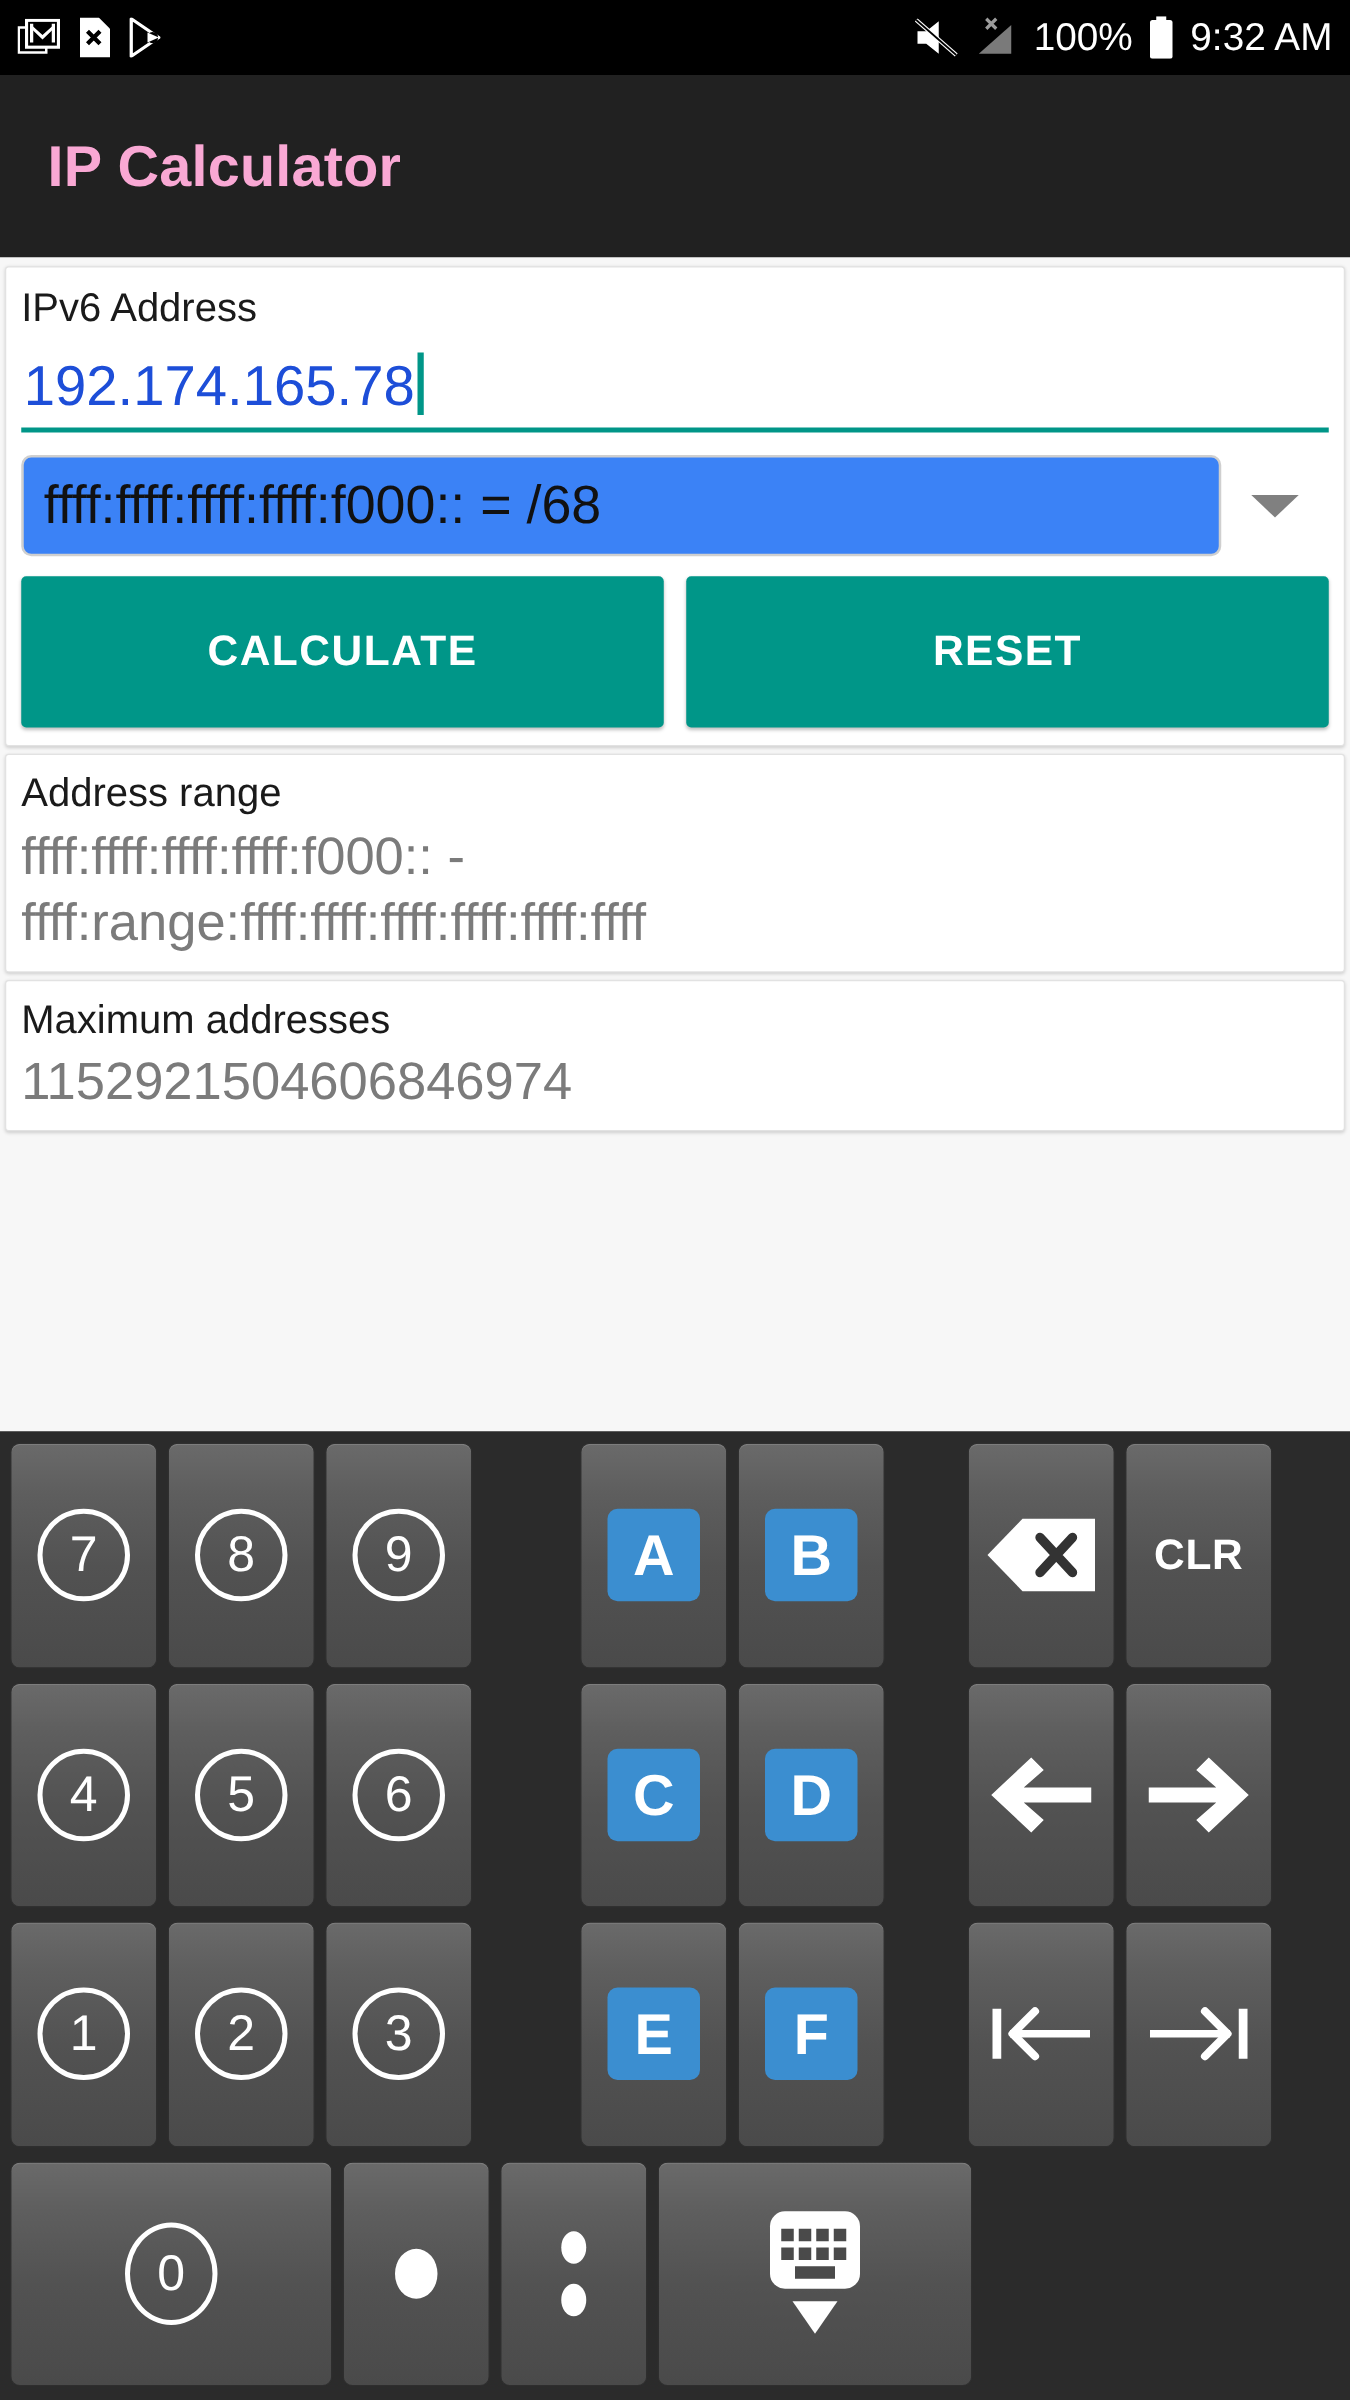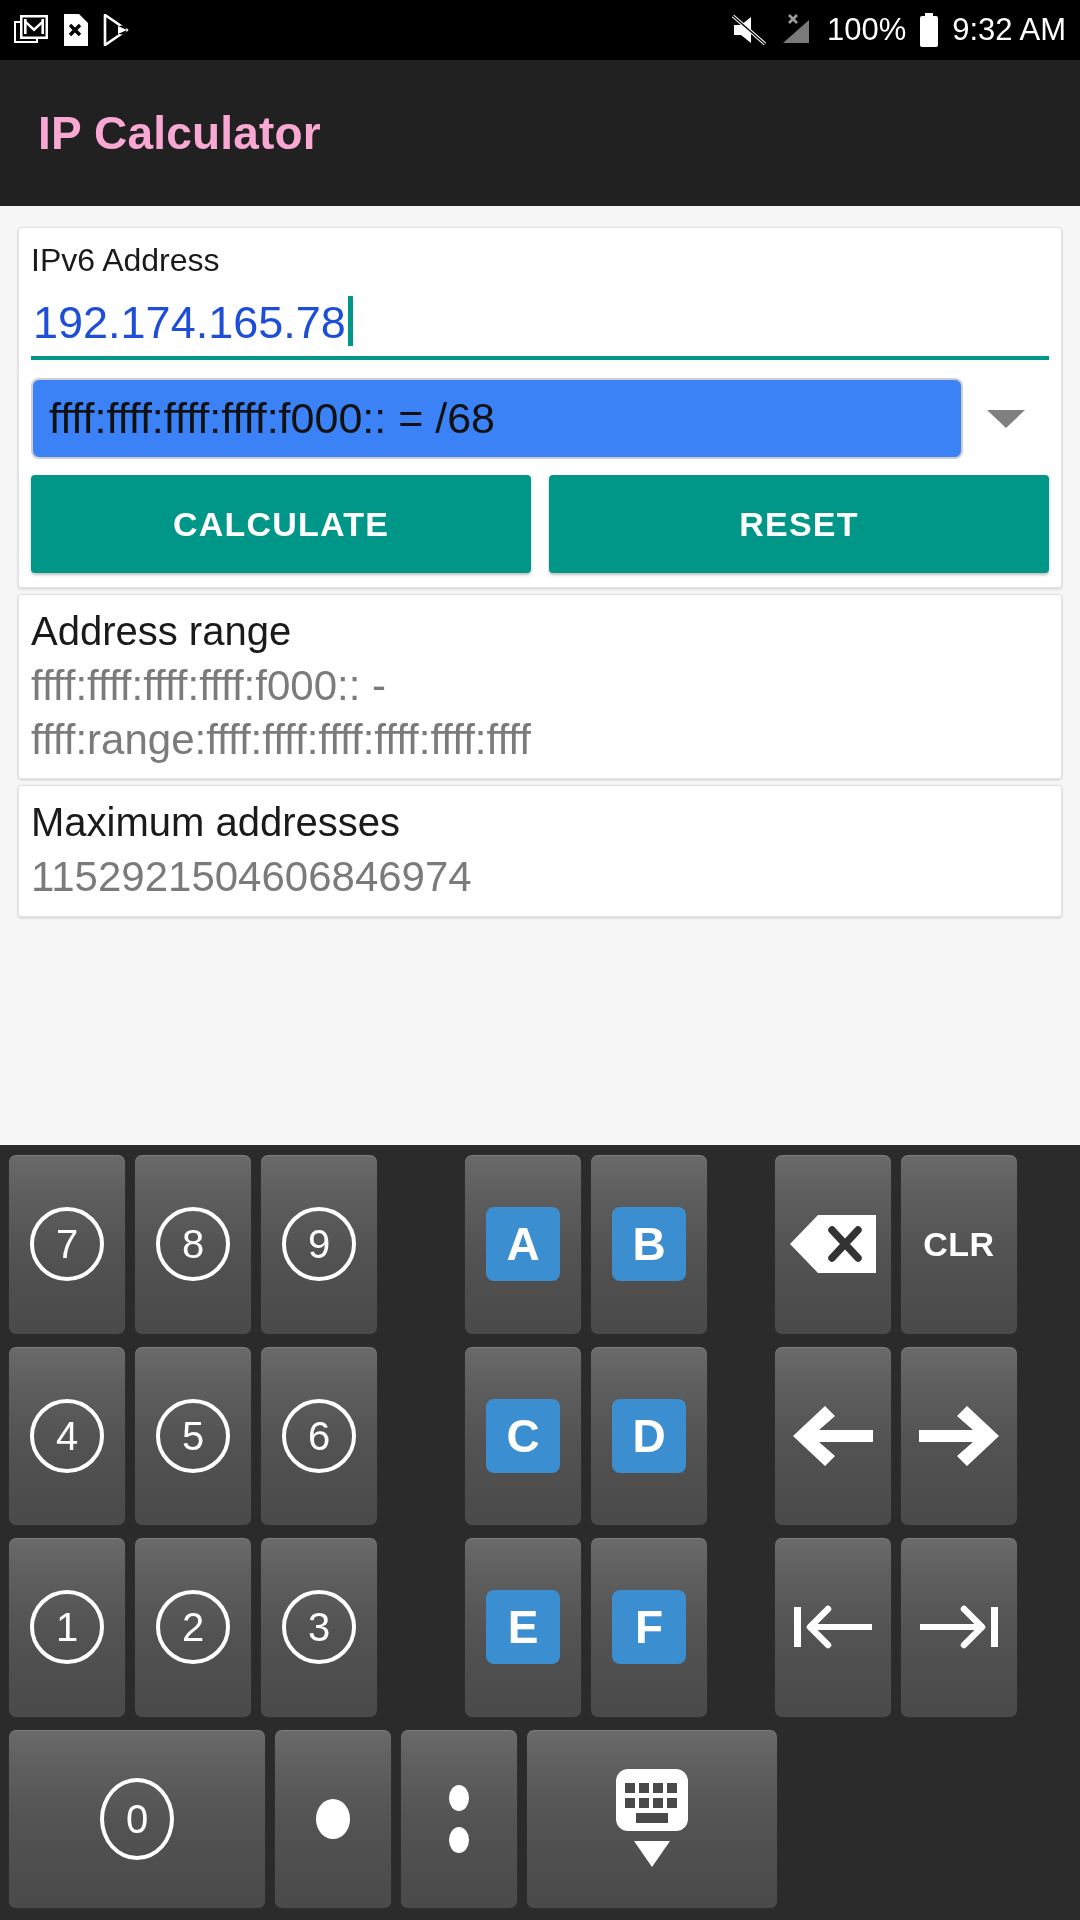--- a/index.html
+++ b/index.html
@@ -23,21 +23,21 @@
   .ic { display: inline-block; }
 
   
   .appbar {
     flex: 0 0 146px; background: #212121;
     display: flex; align-items: center; padding: 0 38px;
   }
   .appbar-title { color: #f9a8d4; font-size: 46px; font-weight: 700; letter-spacing: 0.2px; }
 
   
-  .content { flex: 1 1 auto; background: #f7f7f7; padding: 14px; overflow: hidden; }
+  .content { flex: 1 1 auto; background: #f7f7f7; padding: 0; overflow: hidden; }
 
   .card {
     background: #fff;
     border: 1px solid #e2e2e2;
     border-radius: 3px;
     box-shadow: 0 1px 3px rgba(0,0,0,0.17);
     margin: 6px 4px;
   }
   .card.form { padding: 8px 10px 14px 10px; margin-top: 7px; }
 
@@ -74,31 +74,31 @@
     border-top: 18px solid #808080;
   }
 
   .btn-row { display: flex; gap: 18px; margin: 16px 2px 0 2px; }
   .btn {
     flex: 1 1 0;
     background: #009688;
     color: #fff;
     border: none;
     border-radius: 4px;
-    height: 98px;
+    height: 121px;
     font-size: 34px;
     font-weight: 700;
     letter-spacing: 1.2px;
     font-family: "Liberation Sans", sans-serif;
     box-shadow: 0 2px 3px rgba(0,0,0,0.25);
     cursor: pointer;
   }
 
   .result-card { padding: 10px 12px 14px 12px; }
-  .result-label { font-size: 40px; color: #1a1a1a; line-height: 1.3; }
+  .result-label { font-size: 32px; color: #1a1a1a; line-height: 1.3; }
   .result-value { font-size: 42px; color: #7b7b7b; line-height: 1.18; margin-top: 4px; word-break: break-all; }
 
   
   .keypad {
     flex: 0 0 775px;
     background: #2b2b2b;
     padding: 6px 4px 8px 4px;
     display: flex; flex-direction: column; gap: 5px;
   }
   .krow { display: flex; flex: 1 1 0; gap: 0; align-items: stretch; }

